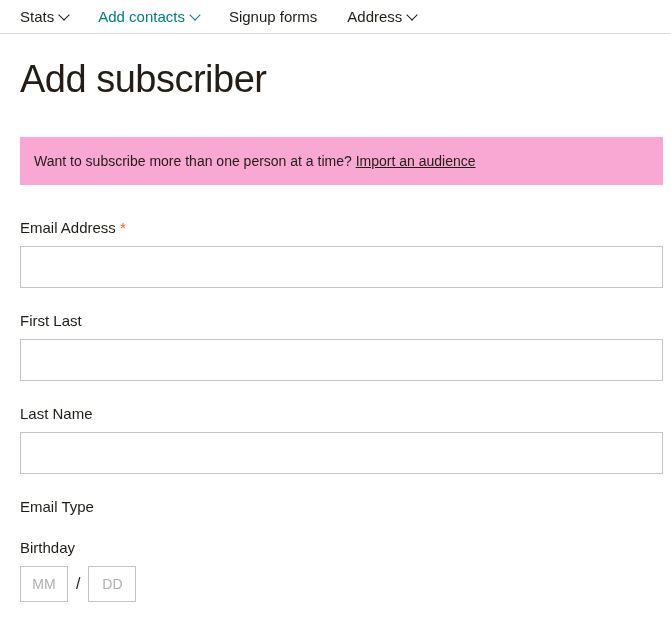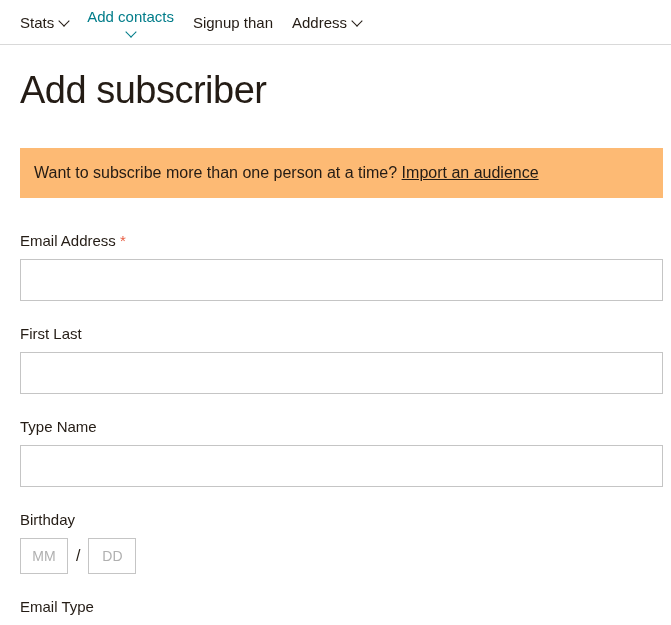--- a/index.html
+++ b/index.html
@@ -13,56 +13,55 @@
       color: #241c15;
       width: 671px;
       height: 625px;
       overflow: hidden;
     }
     .nav {
       display: flex;
       align-items: center;
       padding: 8px 20px 8px 20px;
       border-bottom: 1px solid #d9d9d9;
-      gap: 19px;
+      gap: 30px;
     }
     .nav-item {
       display: flex;
       align-items: center;
       gap: 6px;
       font-size: 15px;
       color: #241c15;
       cursor: pointer;
     }
     .nav-item.active {
       color: #007c89;
-      flex-direction: column;
     }
     .chevron {
       width: 8px;
       height: 8px;
       border-right: 1.5px solid currentColor;
       border-bottom: 1.5px solid currentColor;
       transform: rotate(45deg);
       margin-top: -3px;
     }
     .content {
       padding: 24px 8px 0 20px;
     }
     .page-title {
       font-size: 38px;
       font-weight: 400;
       color: #241c15;
       margin-bottom: 36px;
       letter-spacing: -0.5px;
     }
     .info-banner {
-      background: #fdba74;
+      background: #f9a8d4;
       padding: 16px 14px;
-      font-size: 16px;
+      font-size: 14px;
       color: #241c15;
       margin-bottom: 34px;
     }
     .info-banner a {
       color: #241c15;
       text-decoration: underline;
       cursor: pointer;
     }
     .field {
       margin-bottom: 24px;
@@ -113,21 +112,21 @@
 <nav class="nav">
   <div class="nav-item">
     <span>Stats</span>
     <span class="chevron"></span>
   </div>
   <div class="nav-item active">
     <span>Add contacts</span>
     <span class="chevron"></span>
   </div>
   <div class="nav-item">
-    <span>Signup than</span>
+    <span>Signup forms</span>
   </div>
   <div class="nav-item">
     <span>Address</span>
     <span class="chevron"></span>
   </div>
 </nav>
 
 <div class="content">
   <h1 class="page-title">Add subscriber</h1>
 
@@ -142,29 +141,29 @@
     </label>
     <input type="text" class="text-input" value="" style="">
   </div>
 
   <div class="field">
     <label class="field-label">First Last</label>
     <input type="text" class="text-input" value="" style="">
   </div>
 
   <div class="field">
-    <label class="field-label">Type Name</label>
+    <label class="field-label">Last Name</label>
     <input type="text" class="text-input" value="" style="">
+  </div>
+
+  <div class="field">
+    <label class="field-label">Email Type</label>
   </div>
 
   <div class="field">
     <label class="field-label">Birthday</label>
     <div class="birthday-row">
       <input type="text" class="small-input" placeholder="MM" style="">
       <span class="separator">/</span>
       <input type="text" class="small-input" placeholder="DD" style="">
     </div>
   </div>
-
-  <div class="field">
-    <label class="field-label">Email Type</label>
-  </div>
 </div>
 
 </body></html>

